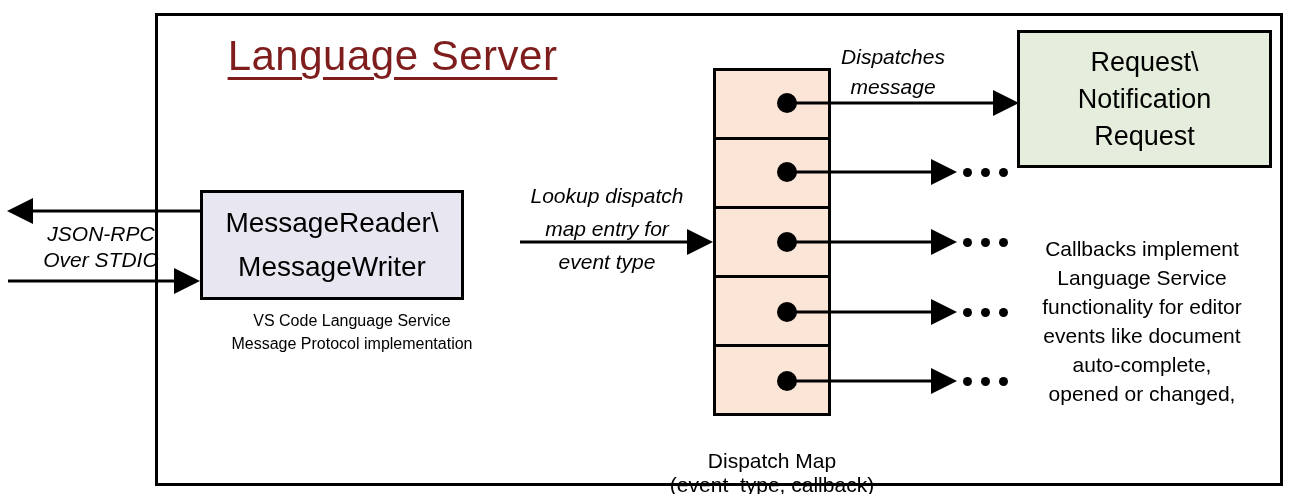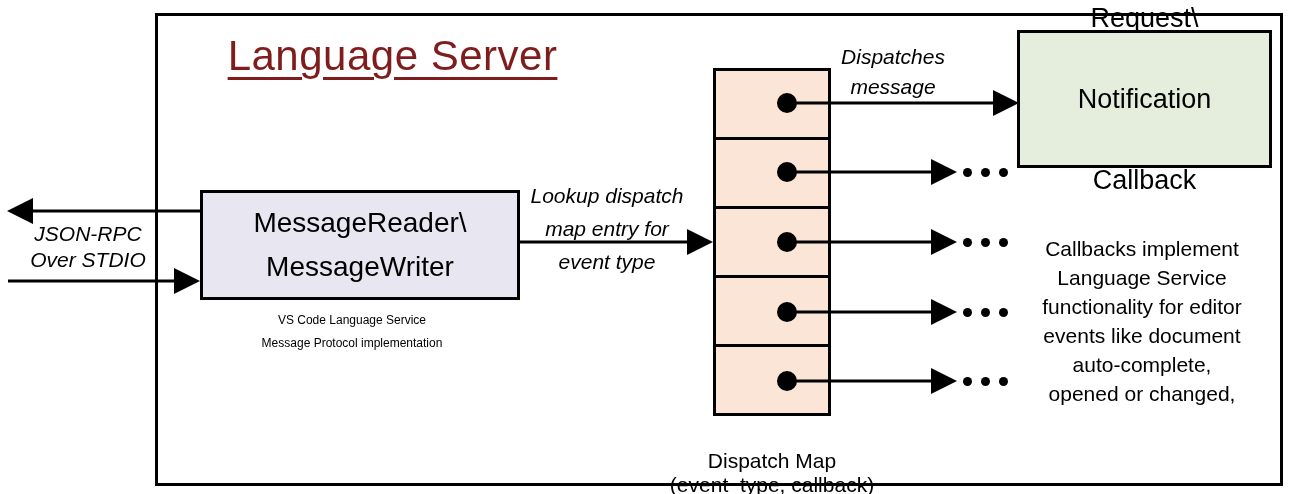--- a/index.html
+++ b/index.html
@@ -42,65 +42,64 @@
     display: flex;
     flex-direction: column;
     align-items: center;
     justify-content: center;
     text-align: center;
     color: #000000;
   }
 
   .reader-box {
     left: 200px; top: 190px;
-    width: 320px; height: 110px;
+    width: 264px; height: 110px;
     background: #E8E6F0;
     font-size: 28px;
     line-height: 44px;
   }
 
   .callback-box {
     left: 1017px; top: 30px;
     width: 255px; height: 138px;
     background: #E5EEDC;
     font-size: 27px;
     line-height: 37px;
-    gap: 44px;
   }
 
   .dispatch-map {
     position: absolute;
     left: 713px; top: 68px;
     width: 118px; height: 348px;
     border: 3px solid #000000;
     background: #FBE5D6;
     display: flex;
     flex-direction: column;
   }
   .map-cell { flex: 1 1 0; }
   .map-cell + .map-cell { border-top: 3px solid #000000; }
 
   .caption {
     position: absolute;
     text-align: center;
     color: #000000;
-    font-size: 12px;
+    font-size: 16px;
     line-height: 24px;
   }
   .reader-caption { left: 162px; top: 309px; width: 380px; line-height: 23px; }
   .map-caption    { left: 648px; top: 449px; width: 248px; line-height: 24px; font-size: 21px; }
   .note-caption   { left: 1016px; top: 186px; width: 252px; font-size: 21px; line-height: 29px; margin-top: 48px; }
 
   .lbl-italic {
     position: absolute;
     font-style: italic;
     text-align: center;
     color: #000000;
   }
-  .stdio-label      { left: 23px;  top: 221px; width: 130px; font-size: 21px; line-height: 26px; }
+  .stdio-label      { left: 36px;  top: 221px; width: 130px; font-size: 21px; line-height: 26px; }
   .lookup-label     { left: 517px; top: 159px; width: 180px; font-size: 21px; line-height: 33px; margin-top: 20px; }
   .dispatches-label { left: 828px; top: 42px;  width: 130px; font-size: 21px; line-height: 30px; }
 
   .connector-layer {
     position: absolute;
     left: 0; top: 0;
     width: 1291px; height: 494px;
     pointer-events: none;
     z-index: 5;
   }
@@ -163,21 +162,21 @@
   </div>
 
   <div class="caption map-caption">
     <div>Dispatch Map</div>
     <div>(event_type, callback)</div>
   </div>
 
   <div class="box callback-box">
     <div>Request\</div>
     <div>Notification</div>
-    <div>Callback</div>
+    <div>Request</div>
   </div>
 
   <div class="caption note-caption">
     <div>Callbacks implement</div>
     <div>Language Service</div>
     <div>functionality for editor</div>
     <div>events like document</div>
     <div>auto-complete,</div>
     <div>opened or changed,</div>
   </div>

